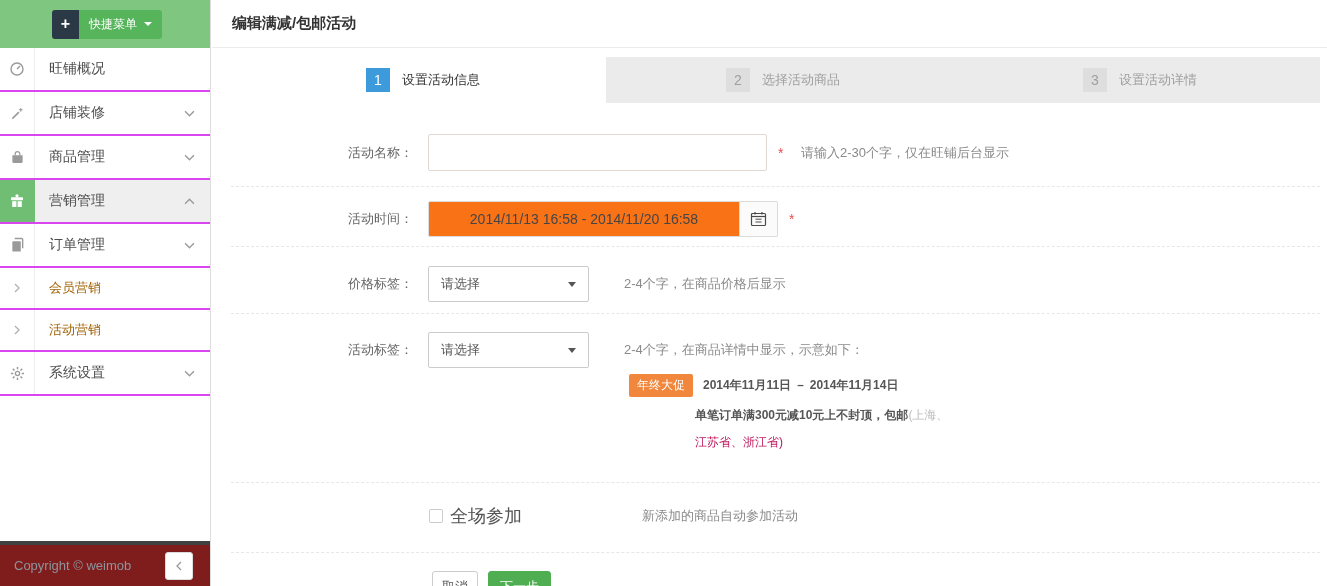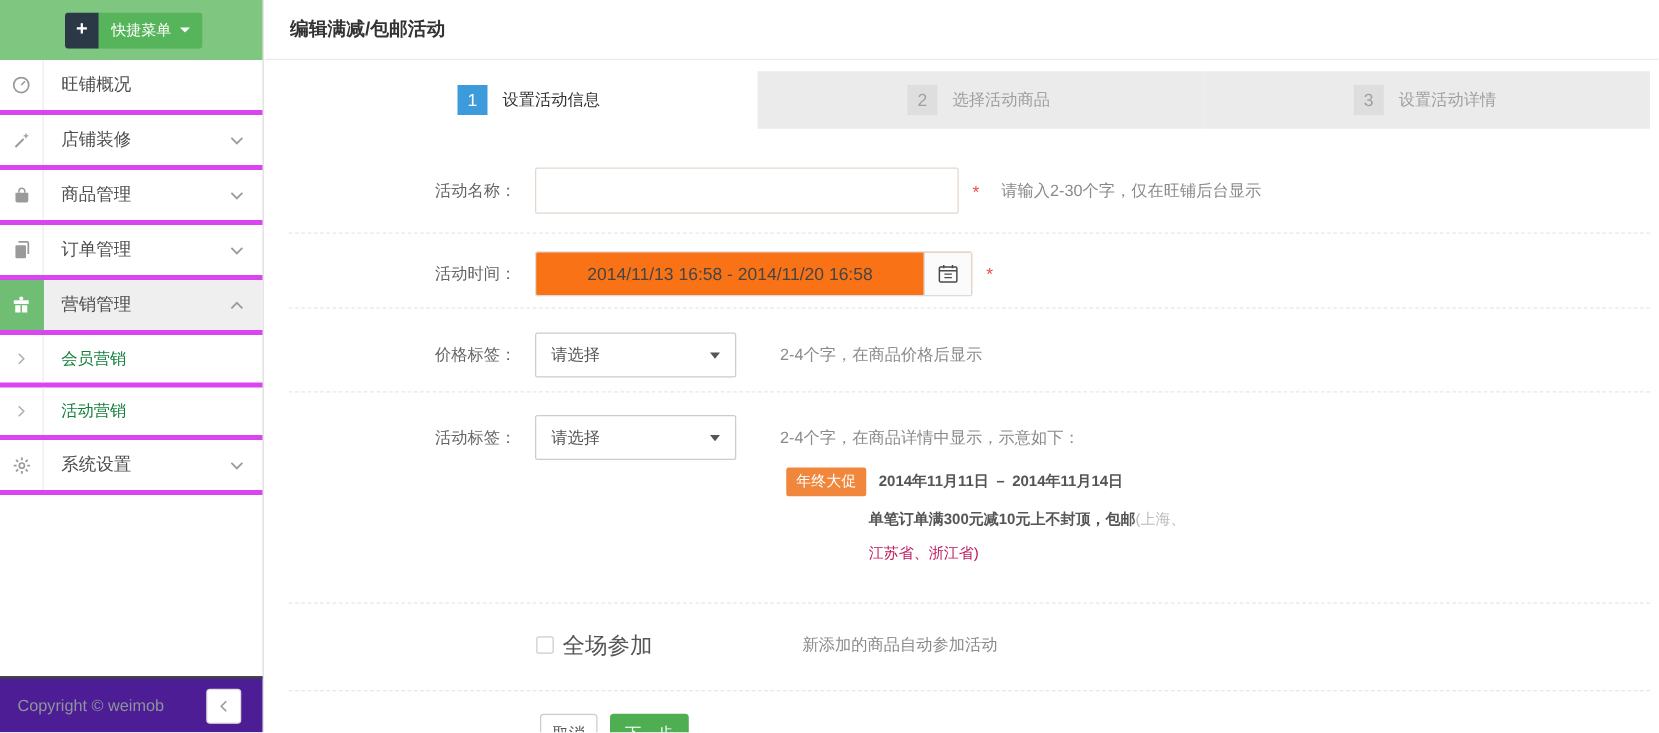--- a/index.html
+++ b/index.html
@@ -11,30 +11,30 @@
   .sidebar { position:absolute; left:0; top:0; bottom:0; width:211px; background:#fff;
              border-right:1px solid #dcdcdc; display:flex; flex-direction:column; }
   .green-band { height:48px; background:#7fc681; flex:none; display:flex; align-items:center; padding-left:52px; }
   .quick-btn { display:flex; height:29px; border-radius:3px; overflow:hidden; cursor:pointer; }
   .quick-plus { width:27px; background:#2b3946; color:#fff; display:flex; align-items:center;
                 justify-content:center; font-size:16px; font-weight:bold; }
   .quick-label { background:#56b45a; color:#fff; font-size:12px; display:flex; align-items:center; padding:0 10px;text-align:center; }
   .caret-down-w { width:0; height:0; border-left:4px solid transparent; border-right:4px solid transparent;
                   border-top:4px solid #fff; margin-left:7px; }
   .nav { flex:none; }
-  .nav-row { display:flex; height:44px; border-bottom:4px solid #d946ef; align-items:stretch; cursor:pointer; }
+  .nav-row { display:flex; height:44px; border-bottom:2px solid #d946ef; align-items:stretch; cursor:pointer; }
   .nav-row.sub { height:42px; }
   .icon-cell { width:35px; flex:none; border-right:1px solid #ededed; display:flex; align-items:center; justify-content:center; }
   .label-cell { flex:1; display:flex; align-items:center; justify-content:space-between; padding:0 15px 0 14px;
                 font-size:14px; color:#4d4d4d; }
-  .nav-row.sub .label-cell { color:#15803d; font-size:13px; }
+  .nav-row.sub .label-cell { color:#a16207; font-size:13px; }
   .nav-row.active { background:#efefef; }
   .nav-row.active .icon-cell { background:#6fbe73; border-right-color:#6fbe73; }
   .sidebar-spacer { flex:1; }
-  .sidebar-footer { flex:none; height:45px; background:#4c1d95; border-top:2px solid #404040;
+  .sidebar-footer { flex:none; height:45px; background:#7f1d1d; border-top:4px solid #404040;
                     display:flex; align-items:center; justify-content:space-between; padding:0 17px 0 14px;
                     font-size:13px; color:#8d949b; }
   .collapse-btn { width:28px; height:28px; background:#fff; border:1px solid #ddd; border-radius:3px;
                   display:flex; align-items:center; justify-content:center; cursor:pointer; }
 
   
   .main { position:absolute; left:212px; top:0; right:0; bottom:0; background:#fff; }
   .page-header { height:48px; border-bottom:1px solid #ebebeb; display:flex; align-items:center;
                  padding-left:20px; font-size:15px; font-weight:bold; color:#333; }
 
@@ -148,48 +148,48 @@
           </svg>
         </span>
         <span class="label-cell">
           <span>商品管理</span>
           <svg width="11" height="7" viewBox="0 0 10 6">
               <polyline points="1,1 5,5 9,1" fill="none" stroke="#9b9b9b" stroke-width="1.3"></polyline>
             </svg>
         </span>
       </div>
 
-      <div class="nav-row">
-        <span class="icon-cell">
-          <svg width="15" height="16" viewBox="0 0 16 17">
-            <path d="M5 1.5h7.5a1 1 0 0 1 1 1V12" fill="none" stroke="#9a9a9a" stroke-width="1.5"></path>
-            <rect x="2.5" y="4.5" width="9" height="11" rx="1" fill="#9a9a9a"></rect>
-          </svg>
-        </span>
-        <span class="label-cell">
-          <span>订单管理</span>
-          <svg width="11" height="7" viewBox="0 0 10 6">
-              <polyline points="1,1 5,5 9,1" fill="none" stroke="#9b9b9b" stroke-width="1.3"></polyline>
-            </svg>
-        </span>
-      </div>
-
       <div class="nav-row active">
         <span class="icon-cell">
           <svg width="16" height="16" viewBox="0 0 16 16" fill="#ffffff">
             <rect x="2" y="4.2" width="12" height="3" rx="0.6"></rect>
             <rect x="3.2" y="8.2" width="4.2" height="5.8"></rect>
             <rect x="8.6" y="8.2" width="4.2" height="5.8"></rect>
             <circle cx="8" cy="2.8" r="1.6"></circle>
           </svg>
         </span>
         <span class="label-cell">
           <span>营销管理</span>
           <svg width="11" height="7" viewBox="0 0 10 6">
               <polyline points="1,5 5,1 9,5" fill="none" stroke="#9b9b9b" stroke-width="1.3"></polyline>
+            </svg>
+        </span>
+      </div>
+
+      <div class="nav-row">
+        <span class="icon-cell">
+          <svg width="15" height="16" viewBox="0 0 16 17">
+            <path d="M5 1.5h7.5a1 1 0 0 1 1 1V12" fill="none" stroke="#9a9a9a" stroke-width="1.5"></path>
+            <rect x="2.5" y="4.5" width="9" height="11" rx="1" fill="#9a9a9a"></rect>
+          </svg>
+        </span>
+        <span class="label-cell">
+          <span>订单管理</span>
+          <svg width="11" height="7" viewBox="0 0 10 6">
+              <polyline points="1,1 5,5 9,1" fill="none" stroke="#9b9b9b" stroke-width="1.3"></polyline>
             </svg>
         </span>
       </div>
 
       <div class="nav-row sub">
         <span class="icon-cell">
           <svg width="6" height="10" viewBox="0 0 6 10">
               <polyline points="1,1 5,5 1,9" fill="none" stroke="#b0b0b0" stroke-width="1.3"></polyline>
             </svg>
         </span>

